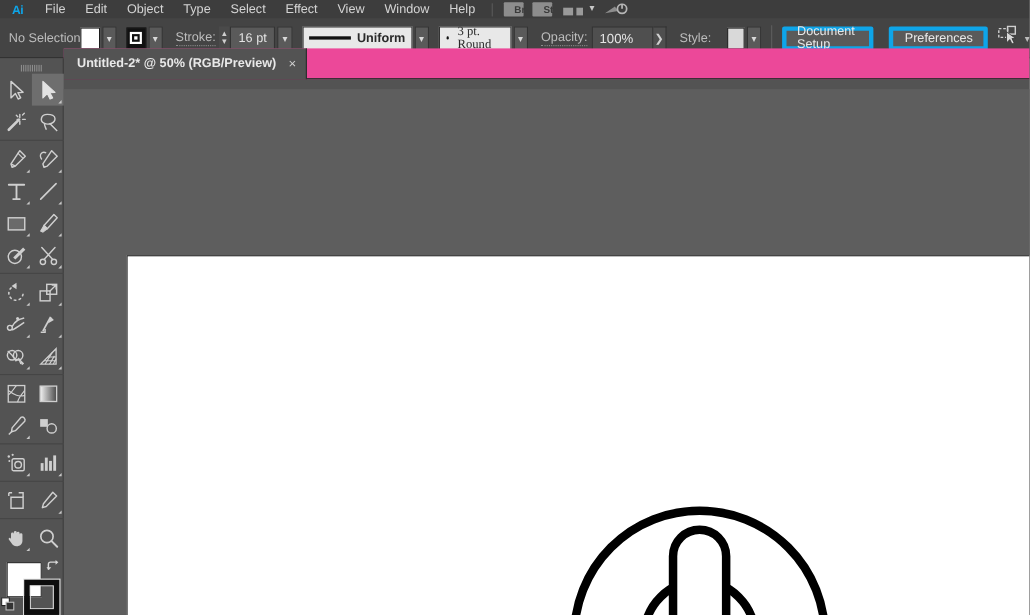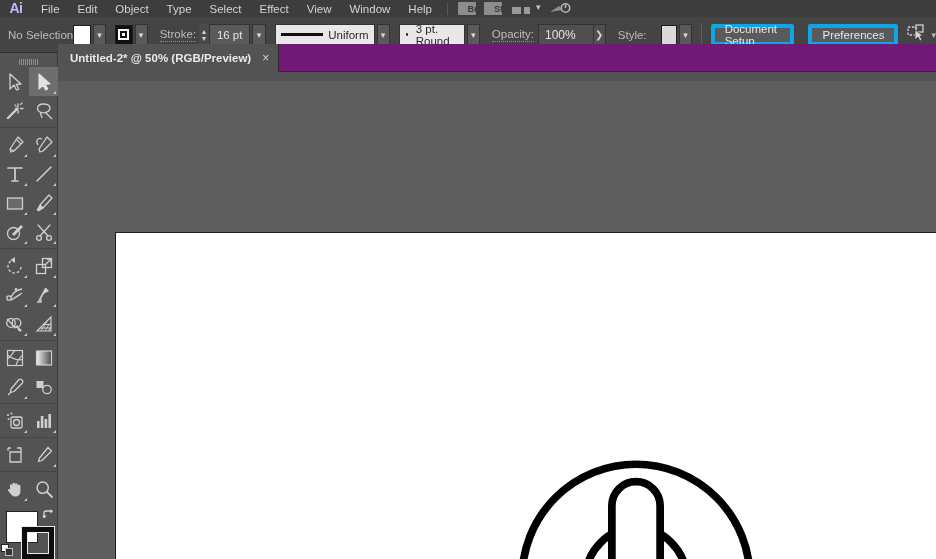--- a/index.html
+++ b/index.html
@@ -11,22 +11,22 @@
   }
   #app { position:relative; width:936px; height:559px; }
 
   
   .menubar {
     position:absolute; left:0; top:0; width:936px; height:17px;
     background:#3d3d3d; display:flex; align-items:flex-end;
     overflow:hidden;
   }
   .ai-logo {
-    width:32px; height:17px; color:#c4b5fd;
-    font-size:14px; font-weight:bold; letter-spacing:-0.5px;
+    width:32px; height:17px; color:#0ea5e9;
+    font-size:11px; font-weight:bold; letter-spacing:-0.5px;
     display:flex; align-items:flex-end; justify-content:center;
     padding-bottom:1px;
   }
   .menu-item {
     color:#d4d4d4; font-size:11.5px; padding:0 9px;
     height:17px; display:flex; align-items:flex-end;
     padding-bottom:2px; white-space:nowrap;
   }
   .menubar-spacer { flex:1; }
   .mb-divider { width:1px; height:12px; background:#595959; margin:0 6px 2px 6px; }
@@ -81,27 +81,27 @@
   .field {
     height:22px; background:#5a5a5a; border:1px solid #333;
     color:#e4e4e4; font-size:11.5px; display:flex; align-items:center;
     padding:0 7px; white-space:nowrap;
   }
   .profile-field {
     height:22px; width:100px; background:#e8e8e8; border:1px solid #333;
     display:flex; align-items:center; padding:0 5px; gap:5px;
   }
   .profile-line { width:52px; height:3px; background:#111; }
-  .profile-txt { color:#2a2a2a; font-size:11.5px; }
+  .profile-txt { color:#2a2a2a; font-size:11.5px;font-weight:bold; }
   .cap-field {
     height:22px; width:94px; background:#e8e8e8; border:1px solid #333;
     display:flex; align-items:center; padding:0 6px; gap:8px;
   }
   .cap-dot { width:3px;height:3px;background:#111;border-radius:50%; }
-  .cap-txt { color:#2a2a2a; font-size:11.5px; }
+  .cap-txt { color:#2a2a2a; font-size:11.5px;font-family:Liberation Serif, serif; }
   .opacity-field {
     height:22px; width:78px; background:#4f4f4f; border:1px solid #333;
     color:#e4e4e4; font-size:12px; display:flex; align-items:center;
     padding:0 6px;
   }
   .arrow-btn {
     width:18px;height:22px;background:#4f4f4f;border:1px solid #333;
     border-left:none; color:#d0d0d0;font-size:10px;
     display:flex;align-items:center;justify-content:center;
   }
@@ -111,21 +111,21 @@
     height:22px; background:#5a5a5a; border:4px solid #0ea5e9;
     color:#e8e8e8; font-size:11.5px; padding:0 10px;
     display:flex;align-items:center; border-radius:2px;
   }
   .gap4{margin-left:4px;} .gap6{margin-left:14px;} .gap9{margin-left:9px;}
   .gap12{margin-left:12px;}
 
   
   .tabbar {
     position:absolute; left:58px; top:44px; width:878px; height:28px;
-    background:#701a75; display:flex; align-items:stretch;
+    background:#ec4899; display:flex; align-items:stretch;
     border-bottom:1px solid #2c2c2c;
   }
   .doctab {
     background:#535353; display:flex; align-items:center; gap:11px;
     padding:0 9px 0 12px; border-right:1px solid #2c2c2c;
     height:28px;
   }
   .doctab-title { color:#e9e9e9; font-size:11.5px; font-weight:bold; white-space:nowrap;}
   .doctab-close { color:#d2d2d2; font-size:12px; line-height:12px; }
 

